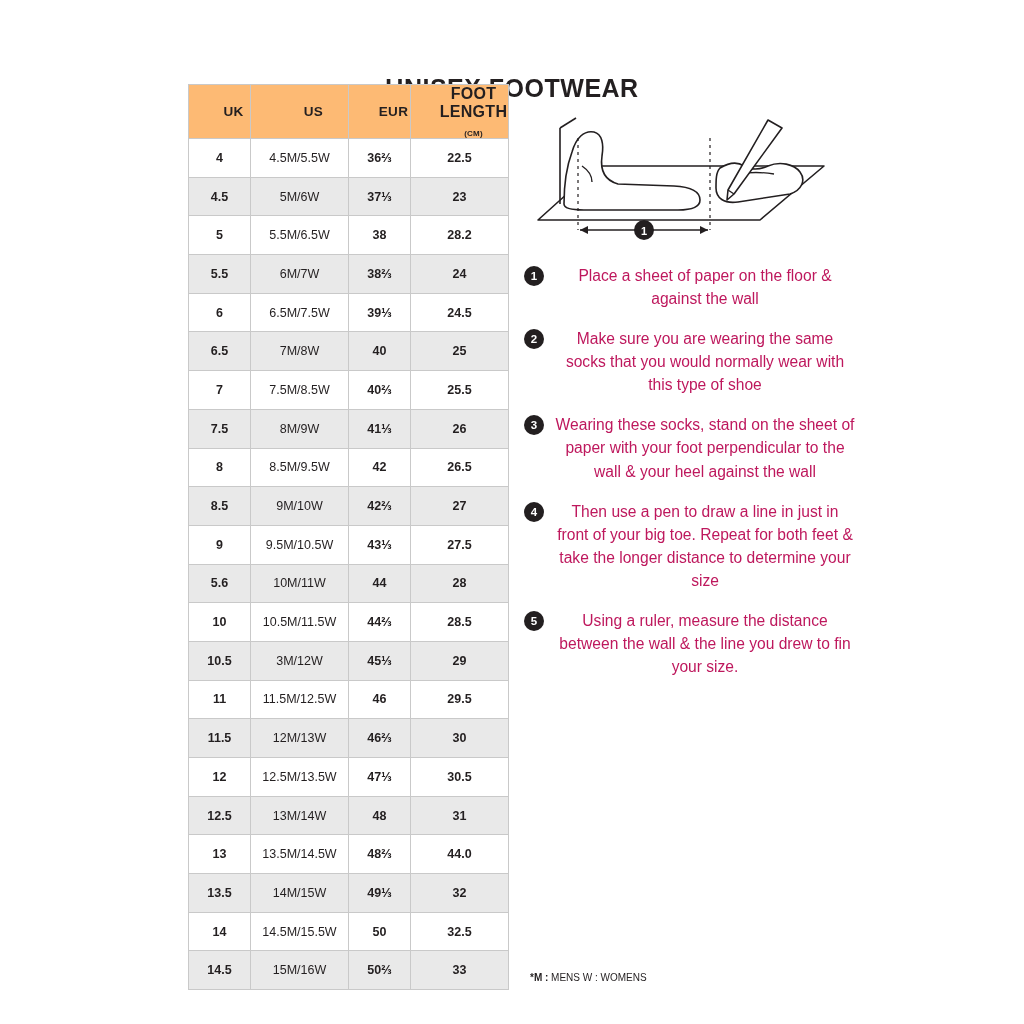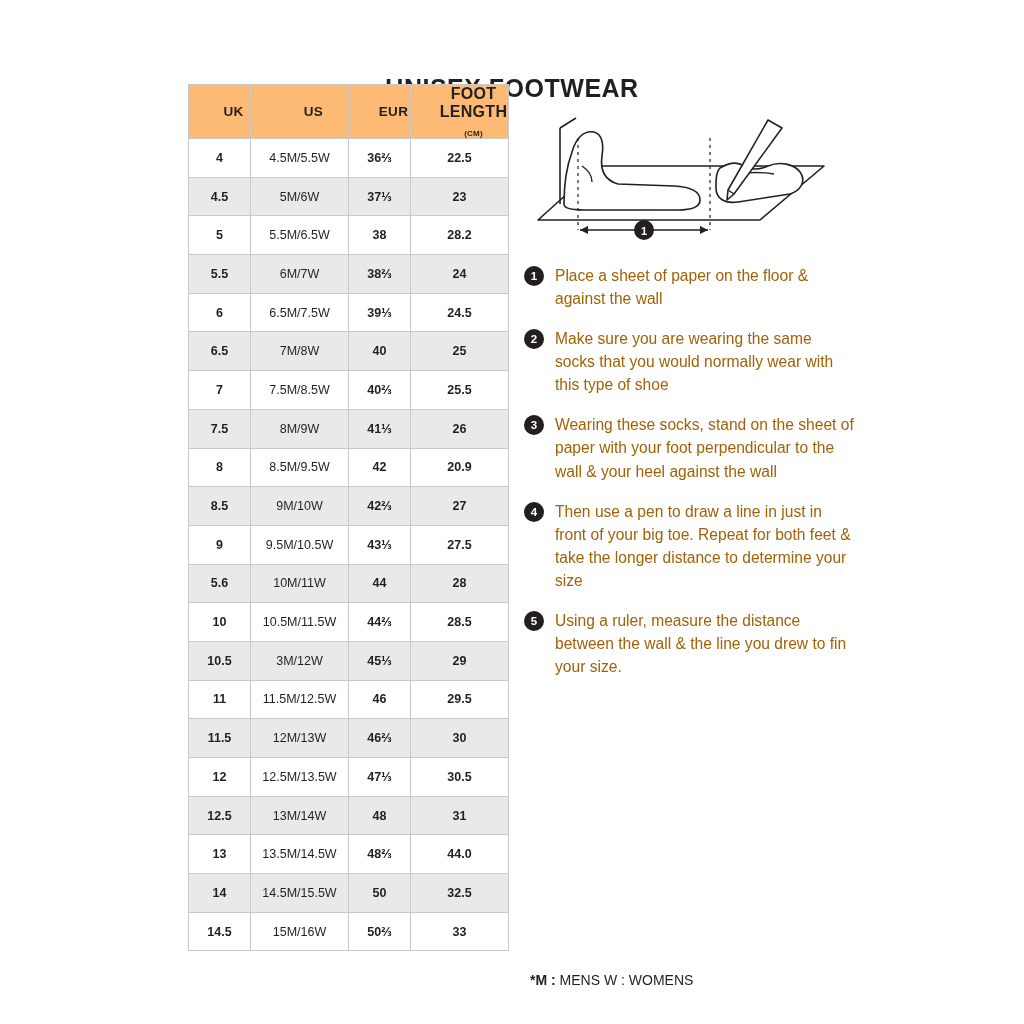--- a/index.html
+++ b/index.html
@@ -123,28 +123,29 @@
     font-size: 11.5px;
     font-weight: bold;
     line-height: 20px;
     text-align: center;
     margin-top: 2px;
     margin-right: 11px;
   }
   .step-text {
     font-size: 15.6px;
     line-height: 1.48;
-    color: #a16207;
+    color: #be185d;
     max-width: 300px;
+    text-align: center;
   }
   .footnote {
     position: absolute;
     left: 530px;
     top: 972px;
-    font-size: 14px;
+    font-size: 10px;
     color: #231f20;
   }
   .footnote b { font-weight: bold; }
 </style>
 </head>
 <body>
 
 <div class="page">
 
   <div class="title">UNISEX FOOTWEAR</div>
@@ -214,21 +215,21 @@
           <tr>
             <td class="c-uk">7.5</td>
             <td class="c-us">8M/9W</td>
             <td class="c-eur">41⅓</td>
             <td class="c-len">26</td>
           </tr>
           <tr>
             <td class="c-uk">8</td>
             <td class="c-us">8.5M/9.5W</td>
             <td class="c-eur">42</td>
-            <td class="c-len">20.9</td>
+            <td class="c-len">26.5</td>
           </tr>
           <tr>
             <td class="c-uk">8.5</td>
             <td class="c-us">9M/10W</td>
             <td class="c-eur">42⅔</td>
             <td class="c-len">27</td>
           </tr>
           <tr>
             <td class="c-uk">9</td>
             <td class="c-us">9.5M/10.5W</td>
@@ -275,20 +276,26 @@
             <td class="c-uk">12.5</td>
             <td class="c-us">13M/14W</td>
             <td class="c-eur">48</td>
             <td class="c-len">31</td>
           </tr>
           <tr>
             <td class="c-uk">13</td>
             <td class="c-us">13.5M/14.5W</td>
             <td class="c-eur">48⅔</td>
             <td class="c-len">44.0</td>
+          </tr>
+          <tr>
+            <td class="c-uk">13.5</td>
+            <td class="c-us">14M/15W</td>
+            <td class="c-eur">49⅓</td>
+            <td class="c-len">32</td>
           </tr>
           <tr>
             <td class="c-uk">14</td>
             <td class="c-us">14.5M/15.5W</td>
             <td class="c-eur">50</td>
             <td class="c-len">32.5</td>
           </tr>
           <tr>
             <td class="c-uk">14.5</td>
             <td class="c-us">15M/16W</td>

